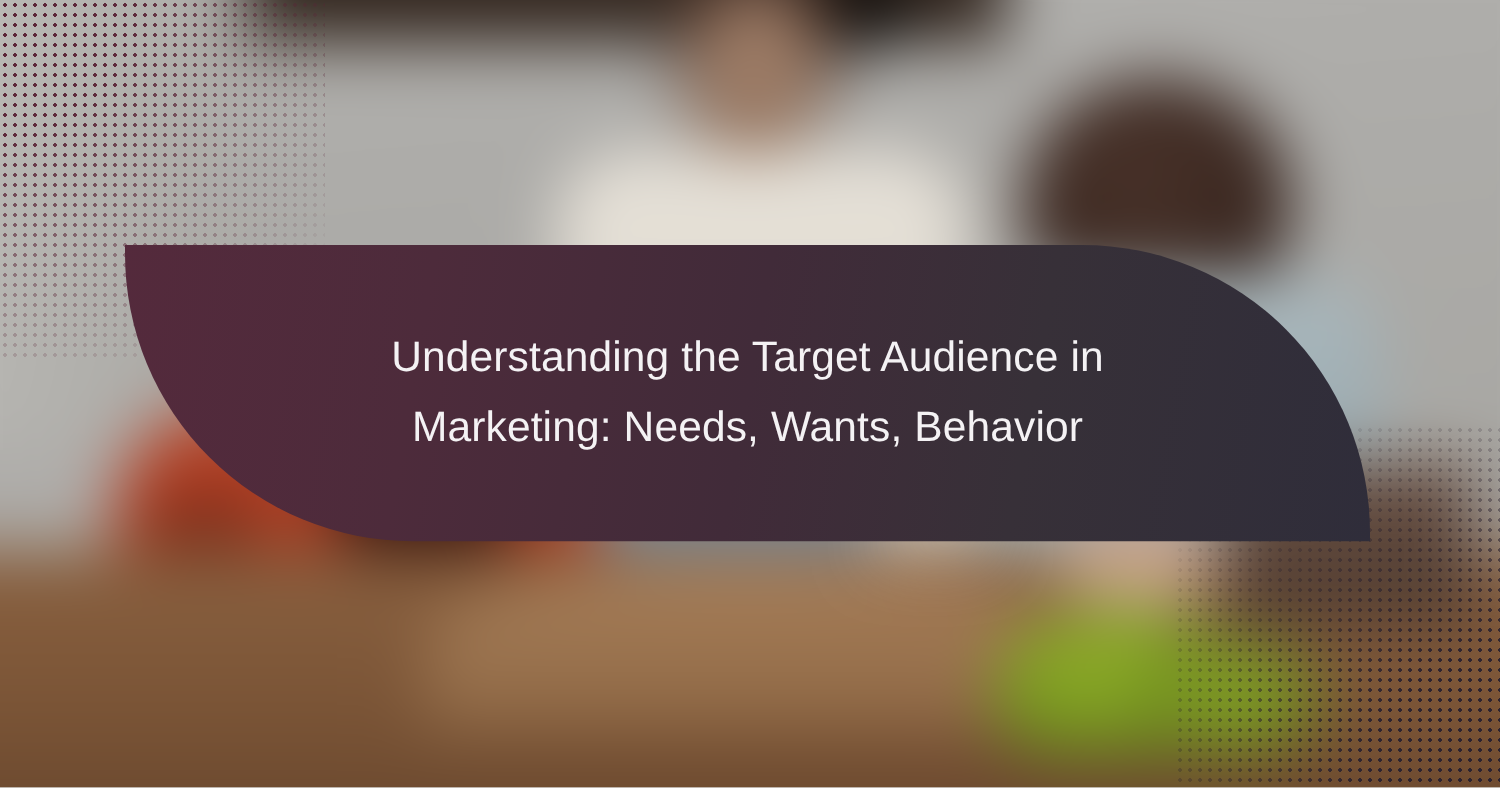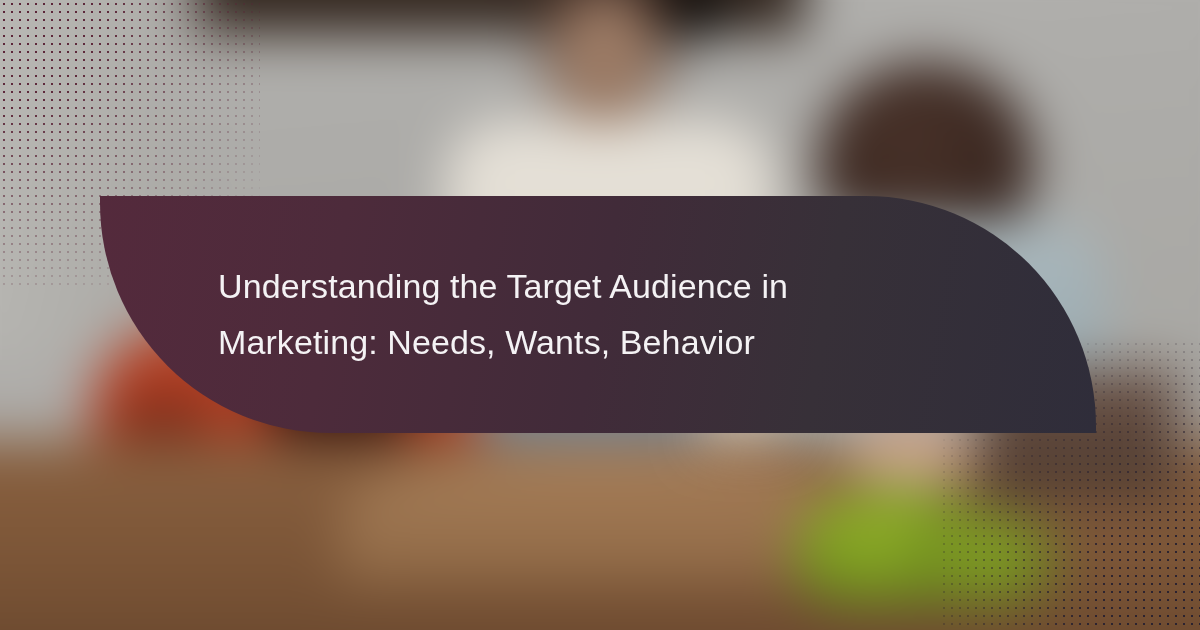--- a/index.html
+++ b/index.html
@@ -212,21 +212,21 @@
     background: linear-gradient(100deg, #542a3c 0%, #4d2b3b 24%, #412b39 50%, #373038 72%, #2f2d3a 100%);
     border-radius: 0 230px 0 230px;
     display: flex;
     align-items: center;
     justify-content: center;
   }
 
   .banner-title {
     margin: 0;
     width: 760px;
-    text-align: left;
+    text-align: center;
     color: #f4f2f4;
     font-family: "Liberation Sans", sans-serif;
     font-size: 34px;
     font-weight: 400;
     line-height: 1.62;
     letter-spacing: 0.1px;
     white-space: pre-line;
   }
 </style>
 </head>

